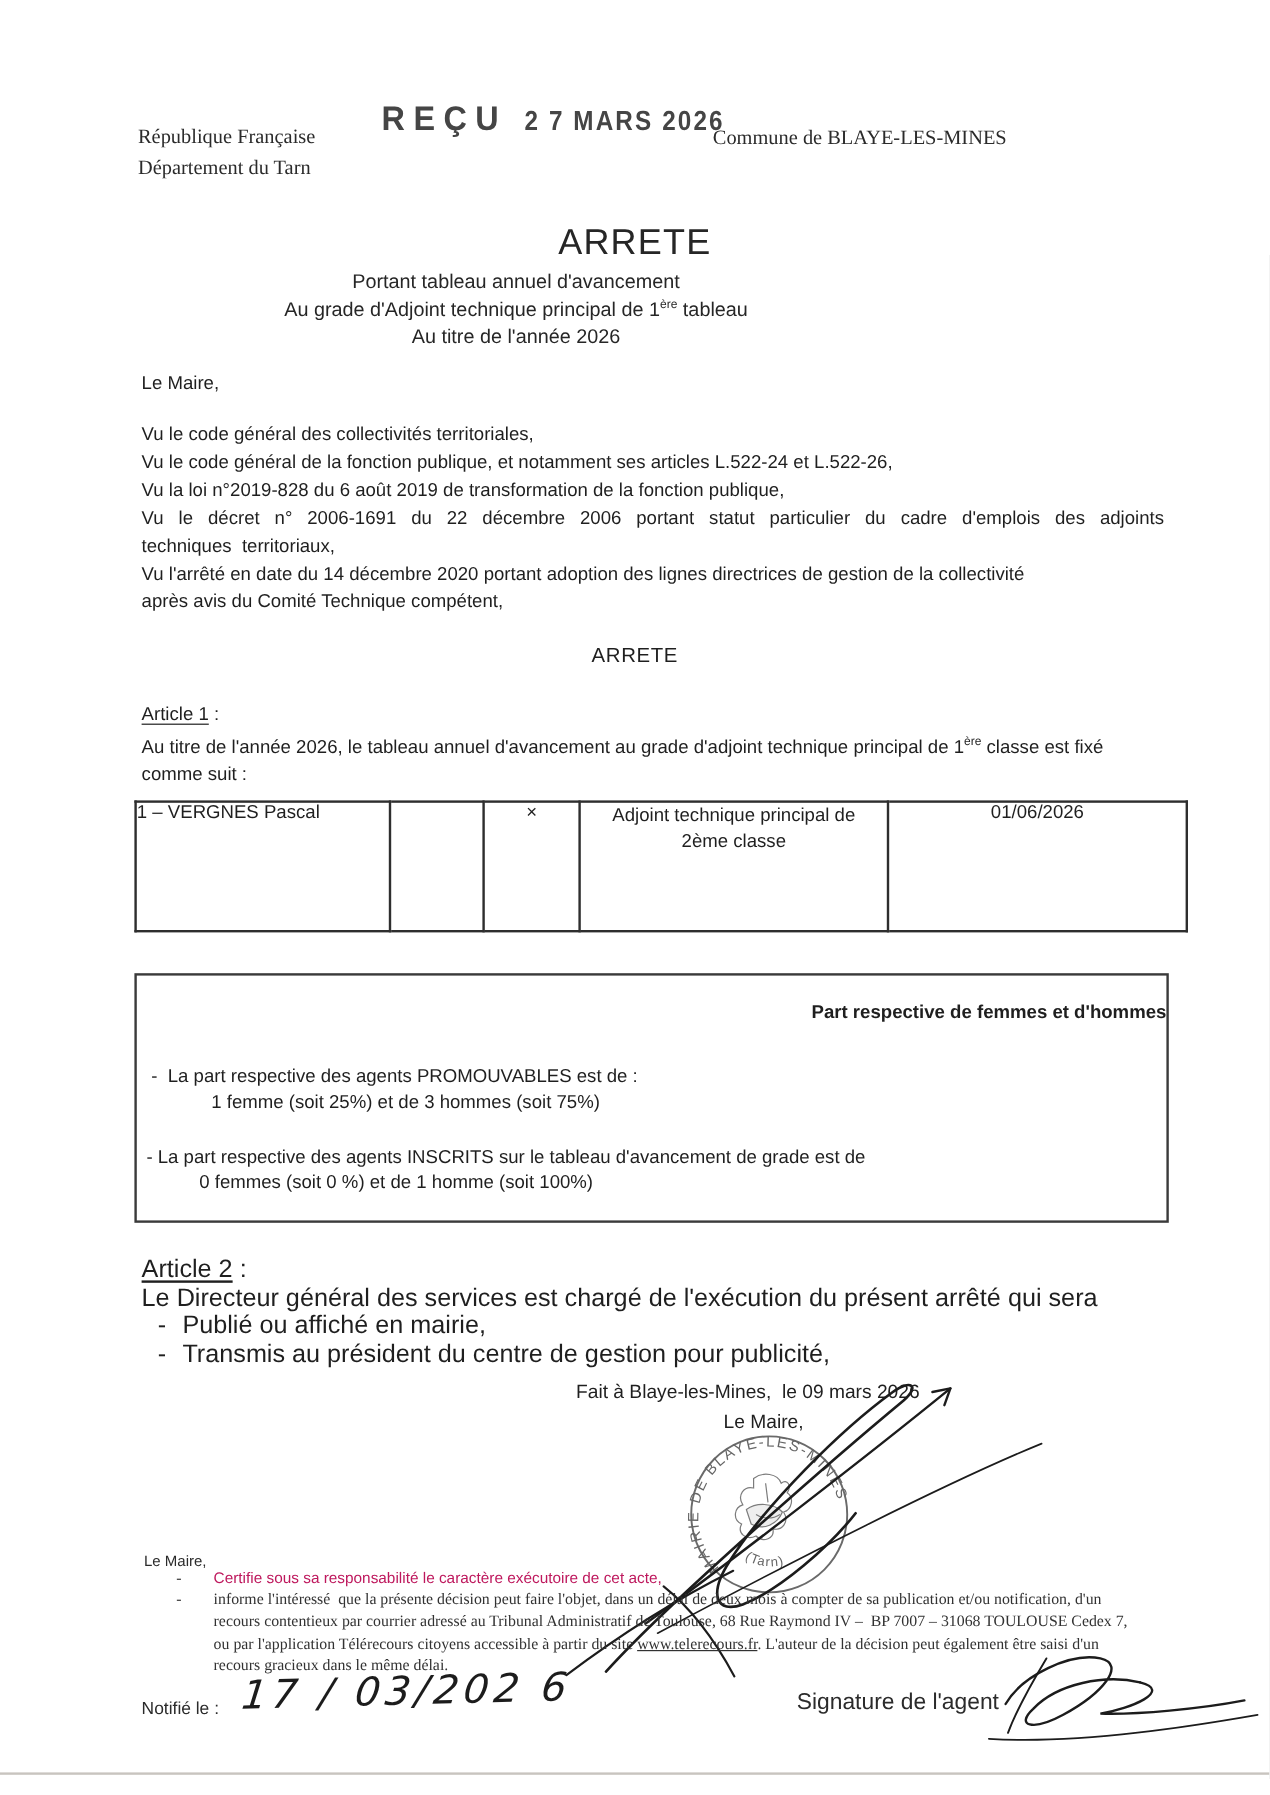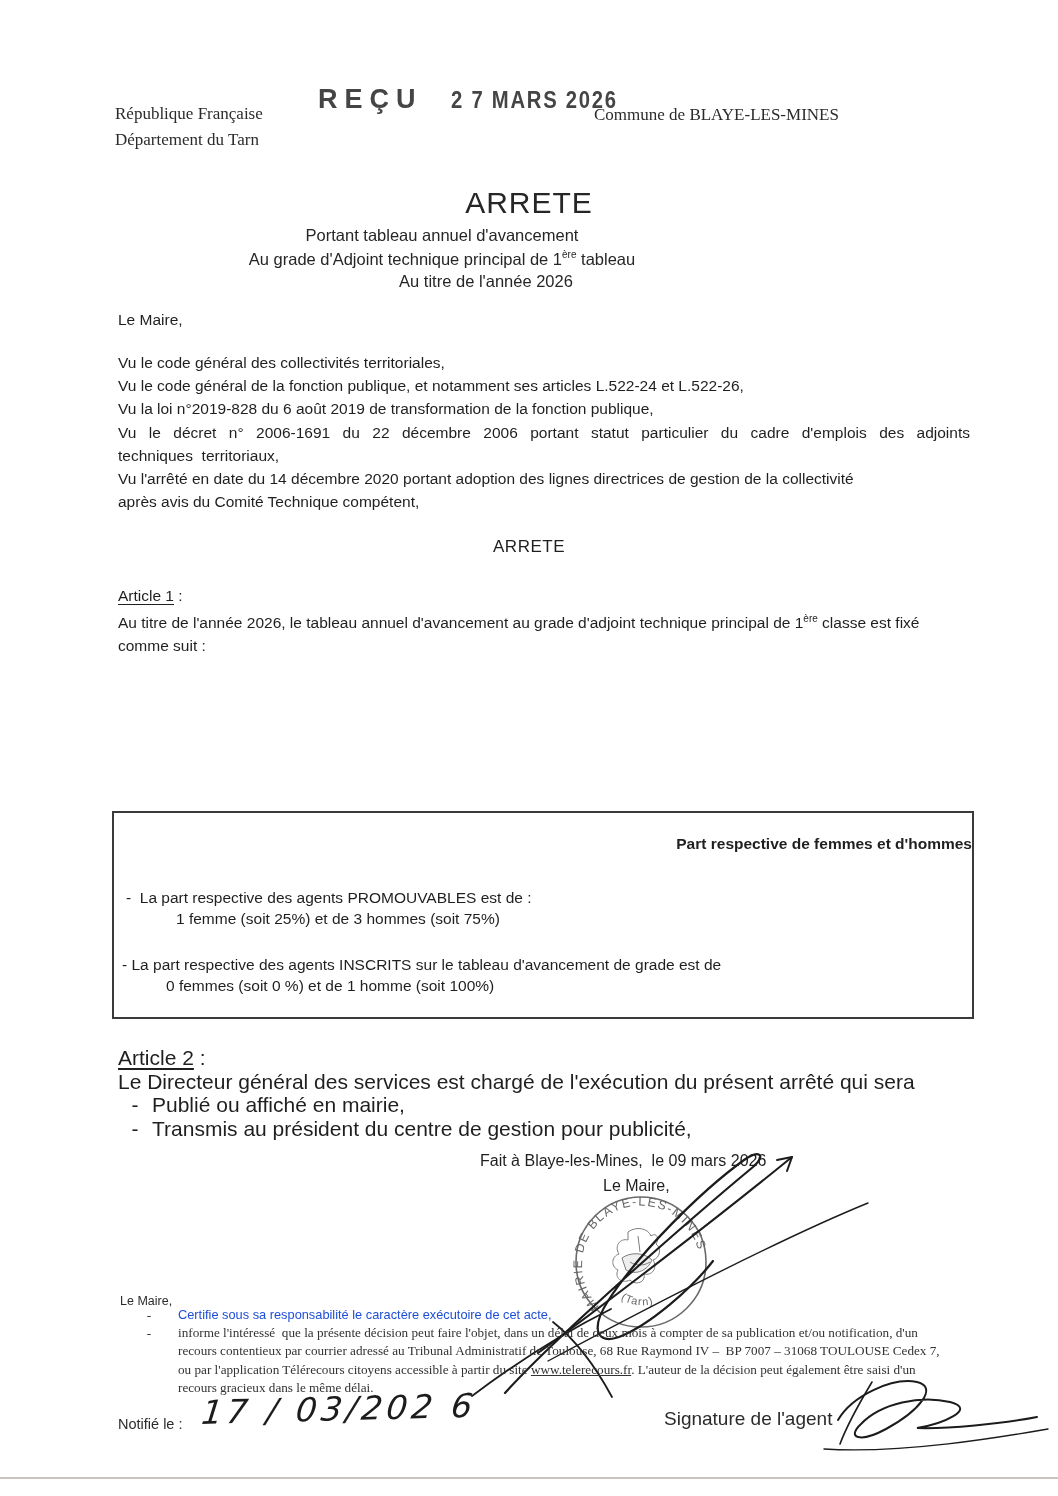--- a/index.html
+++ b/index.html
@@ -7,34 +7,34 @@
     position:relative;width:1058px;height:1496px;margin:0 auto;
     background:#ffffff;overflow:hidden;
     font-family:"Liberation Sans",sans-serif;color:#1f1f1f;
   }
   .abs{position:absolute;}
   .serif{font-family:"Liberation Serif","DejaVu Serif",serif;}
   .prewrap{white-space:pre-wrap;}
 
   
   .received-stamp{
-    left:318px;top:84px;display:flex;align-items:baseline;gap:28px;
+    left:318px;top:84px;display:flex;align-items:baseline;gap:14px;
     color:#454545;font-weight:bold;
   }
   .received-stamp .word{font-size:27px;letter-spacing:7px;transform:scaleY(1.05);}
   .received-stamp .date{font-size:23px;letter-spacing:2px;transform:scaleX(.88);transform-origin:left;}
   .republic{left:115px;top:101px;font-size:17px;line-height:26px;color:#2b2b2b;}
   .commune{left:594px;top:105px;font-size:17px;color:#2b2b2b;}
 
   
   .title-main{left:0;top:186px;width:1058px;text-align:center;font-size:30px;letter-spacing:1px;color:#262626;}
-  .title-sub{left:12px;width:860px;text-align:center;font-size:16.5px;color:#262626;}
+  .title-sub{left:0;width:860px;text-align:center;font-size:16.5px;color:#262626;}
   .t-sub1{top:226px;}
   .t-sub2{top:249px;}
-  .t-sub3{top:272px;margin-left:44px;}
+  .t-sub3{top:272px;}
   sup.sm{font-size:10px;}
 
   
   .salutation{left:118px;top:311px;font-size:15.5px;}
   .vu{left:118px;top:351px;width:852px;font-size:15.5px;line-height:23.2px;}
   .vu div:nth-child(4){text-align:justify;text-align-last:justify;}
   .arrete-mid{left:0;top:537px;width:1058px;text-align:center;font-size:17px;letter-spacing:.5px;}
   .article1{left:118px;top:584px;width:852px;font-size:15.5px;line-height:23px;}
   .article2{left:118px;top:1046px;width:860px;font-size:21px;line-height:23.5px;}
   .art-label{text-decoration:underline;text-underline-offset:3px;}
@@ -72,21 +72,21 @@
   .closing-sign{left:603px;top:1177px;font-size:16px;}
   .stamp-svg{left:440px;top:1140px;}
   .agent-sign-svg{left:806px;top:1372px;}
 
   
   .fine-maire{left:120px;top:1294px;font-size:12.5px;color:#2b2b2b;}
   .fine{left:120px;top:1306px;width:868px;font-size:13.2px;line-height:18.2px;color:#323232;}
   .fine .row{display:flex;}
   .fine .fdash{flex:0 0 58px;text-align:center;}
   .fine .ftxt{flex:1;}
-  .fine .sans-line{font-family:"Liberation Sans",sans-serif;font-size:12.8px;color:#1d4ed8;}
+  .fine .sans-line{font-family:"Liberation Sans",sans-serif;font-size:12.8px;color:#be185d;}
   .fine a-like,.ulink{text-decoration:underline;}
 
   .notified{left:118px;top:1405px;font-size:14.5px;color:#2b2b2b;display:flex;align-items:flex-end;}
   .hand-date{
     font-family:"DejaVu Sans",sans-serif;font-style:italic;
     font-size:33px;color:#1c1c1c;letter-spacing:4px;
     transform:skewX(-8deg) rotate(-1.5deg);transform-origin:left top;
     margin-left:22px;margin-top:-12px;white-space:pre;
   }
   .agent-label{left:664px;top:1408px;font-size:19px;color:#2b2b2b;}
@@ -133,20 +133,27 @@
 
   <table class="adv">
     <colgroup>
         <col style="width:212px">
         <col style="width:78px">
         <col style="width:80px">
         <col style="width:257px">
         <col style="width:249px">
       </colgroup>
     <tbody>
+    <tr>
+      <td class="c-name">1 – VERGNES Pascal</td>
+      <td class="c-mark"></td>
+      <td class="c-mark">×</td>
+      <td class="c-grade"><span>Adjoint technique principal de</span><br><span>2ème classe</span></td>
+      <td class="c-date">01/06/2026</td>
+    </tr>
   </tbody>
     </table>
 
   <div class="abs parity">
     <div class="ttl">Part respective de femmes et d'hommes</div>
     <div class="l1 prewrap">-  La part respective des agents PROMOUVABLES est de :</div>
     <div class="l1b prewrap">1 femme (soit 25%) et de 3 hommes (soit 75%)</div>
     <div class="l2 prewrap">- La part respective des agents INSCRITS sur le tableau d'avancement de grade est de</div>
     <div class="l2b prewrap">0 femmes (soit 0 %) et de 1 homme (soit 100%)</div>
   </div>

